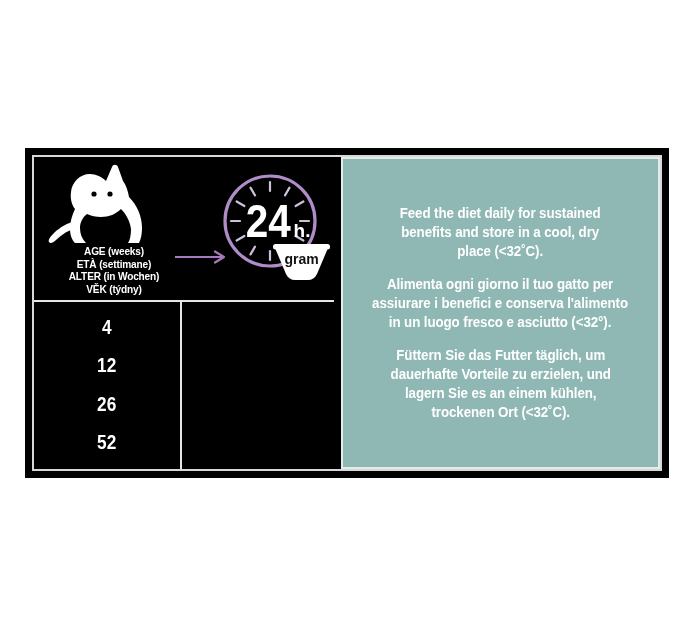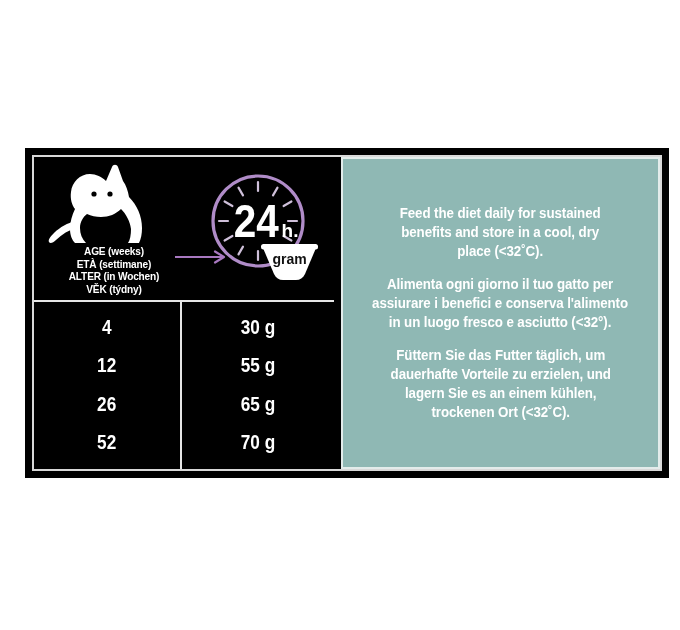--- a/index.html
+++ b/index.html
@@ -91,21 +91,21 @@
     position: absolute;
     left: 140px;
     top: 92px;
     width: 56px;
     height: 16px;
   }
 
   
   .clock-wrap {
     position: absolute;
-    left: 172px;
+    left: 184px;
     top: 12px;
     width: 112px;
     height: 118px;
   }
   .clock-wrap svg { display: block; }
 
   
   .guide-table {
     position: absolute;
     left: 0;
@@ -261,26 +261,20 @@
         </div>
       </div>
 
       <div class="guide-table">
         <div class="tbl-col col-age">
           <div class="tbl-cell">4</div>
           <div class="tbl-cell">12</div>
           <div class="tbl-cell">26</div>
           <div class="tbl-cell">52</div>
         </div>
-        <div class="tbl-col col-amount">
-          <div class="tbl-cell">30 g</div>
-          <div class="tbl-cell">55 g</div>
-          <div class="tbl-cell">65 g</div>
-          <div class="tbl-cell">70 g</div>
-        </div>
       </div>
     </div>
 
     <div class="teal-panel">
       <div class="teal-para">Feed the diet daily for sustained
 benefits and store in a cool, dry
 place (&lt;32˚C).</div>
       <div class="teal-para">Alimenta ogni giorno il tuo gatto per
 assiurare i benefici e conserva l'alimento
 in un luogo fresco e asciutto (&lt;32°).</div>

